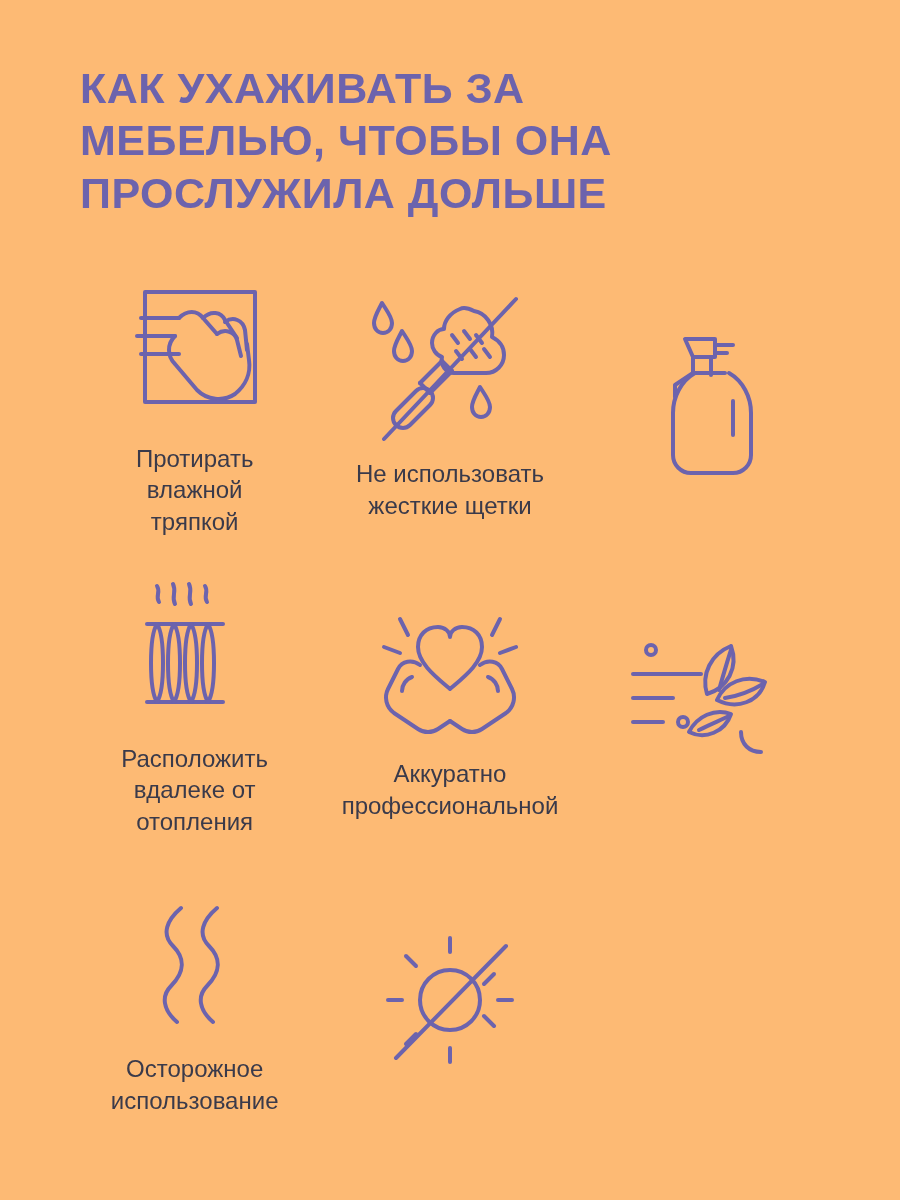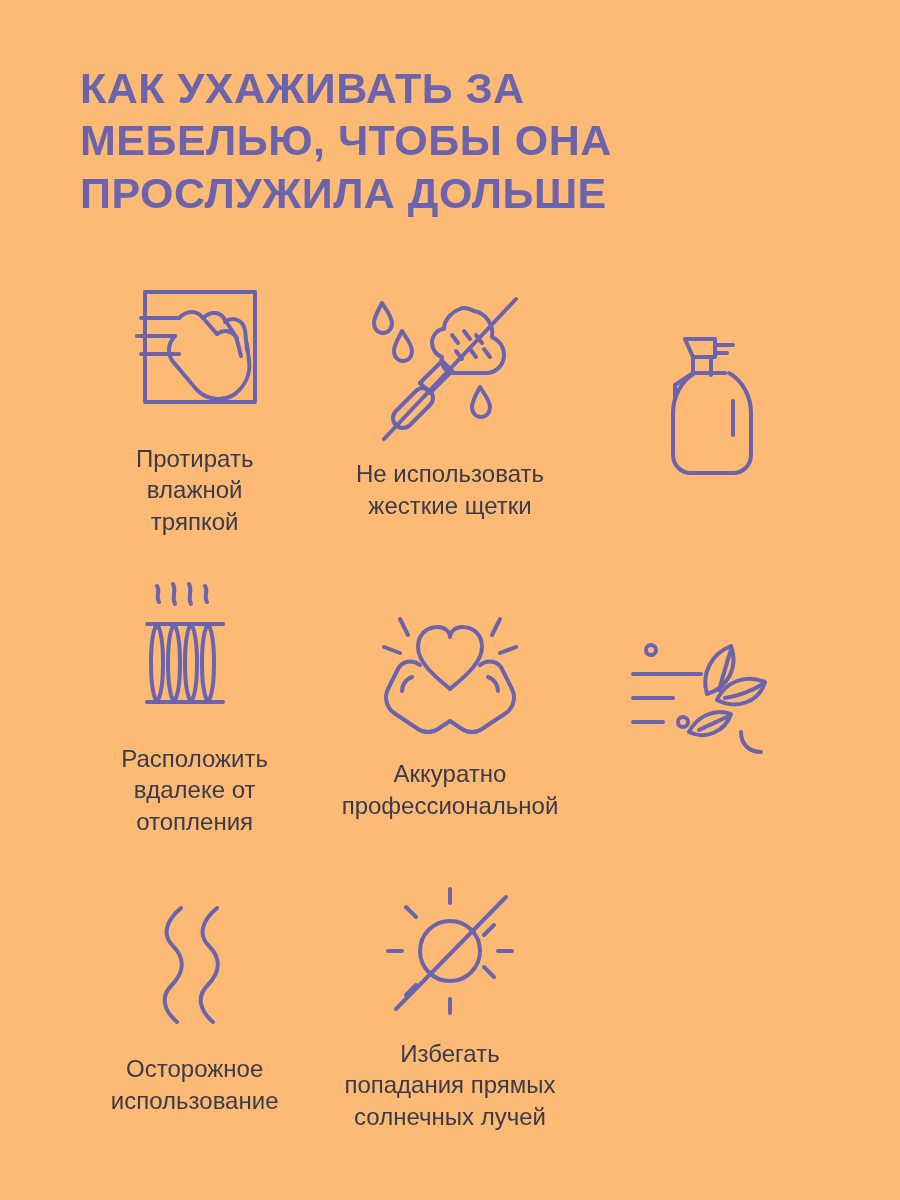--- a/index.html
+++ b/index.html
@@ -215,19 +215,16 @@
           <path d="M90 134 L90 120"></path>
           <path d="M42 72 L28 72"></path>
           <path d="M152 72 L138 72"></path>
           <path d="M56 38 L46 28"></path>
           <path d="M134 98 L124 88"></path>
           <path d="M56 106 L46 116"></path>
           <path d="M134 46 L124 56"></path>
           <path d="M36 130 L146 18"></path>
         </svg>
       </div>
-      <div class="caption">Избегать
-попадания прямых
-солнечных лучей</div>
     </div>
 
   </div>
 </div>
 
 </body></html>

